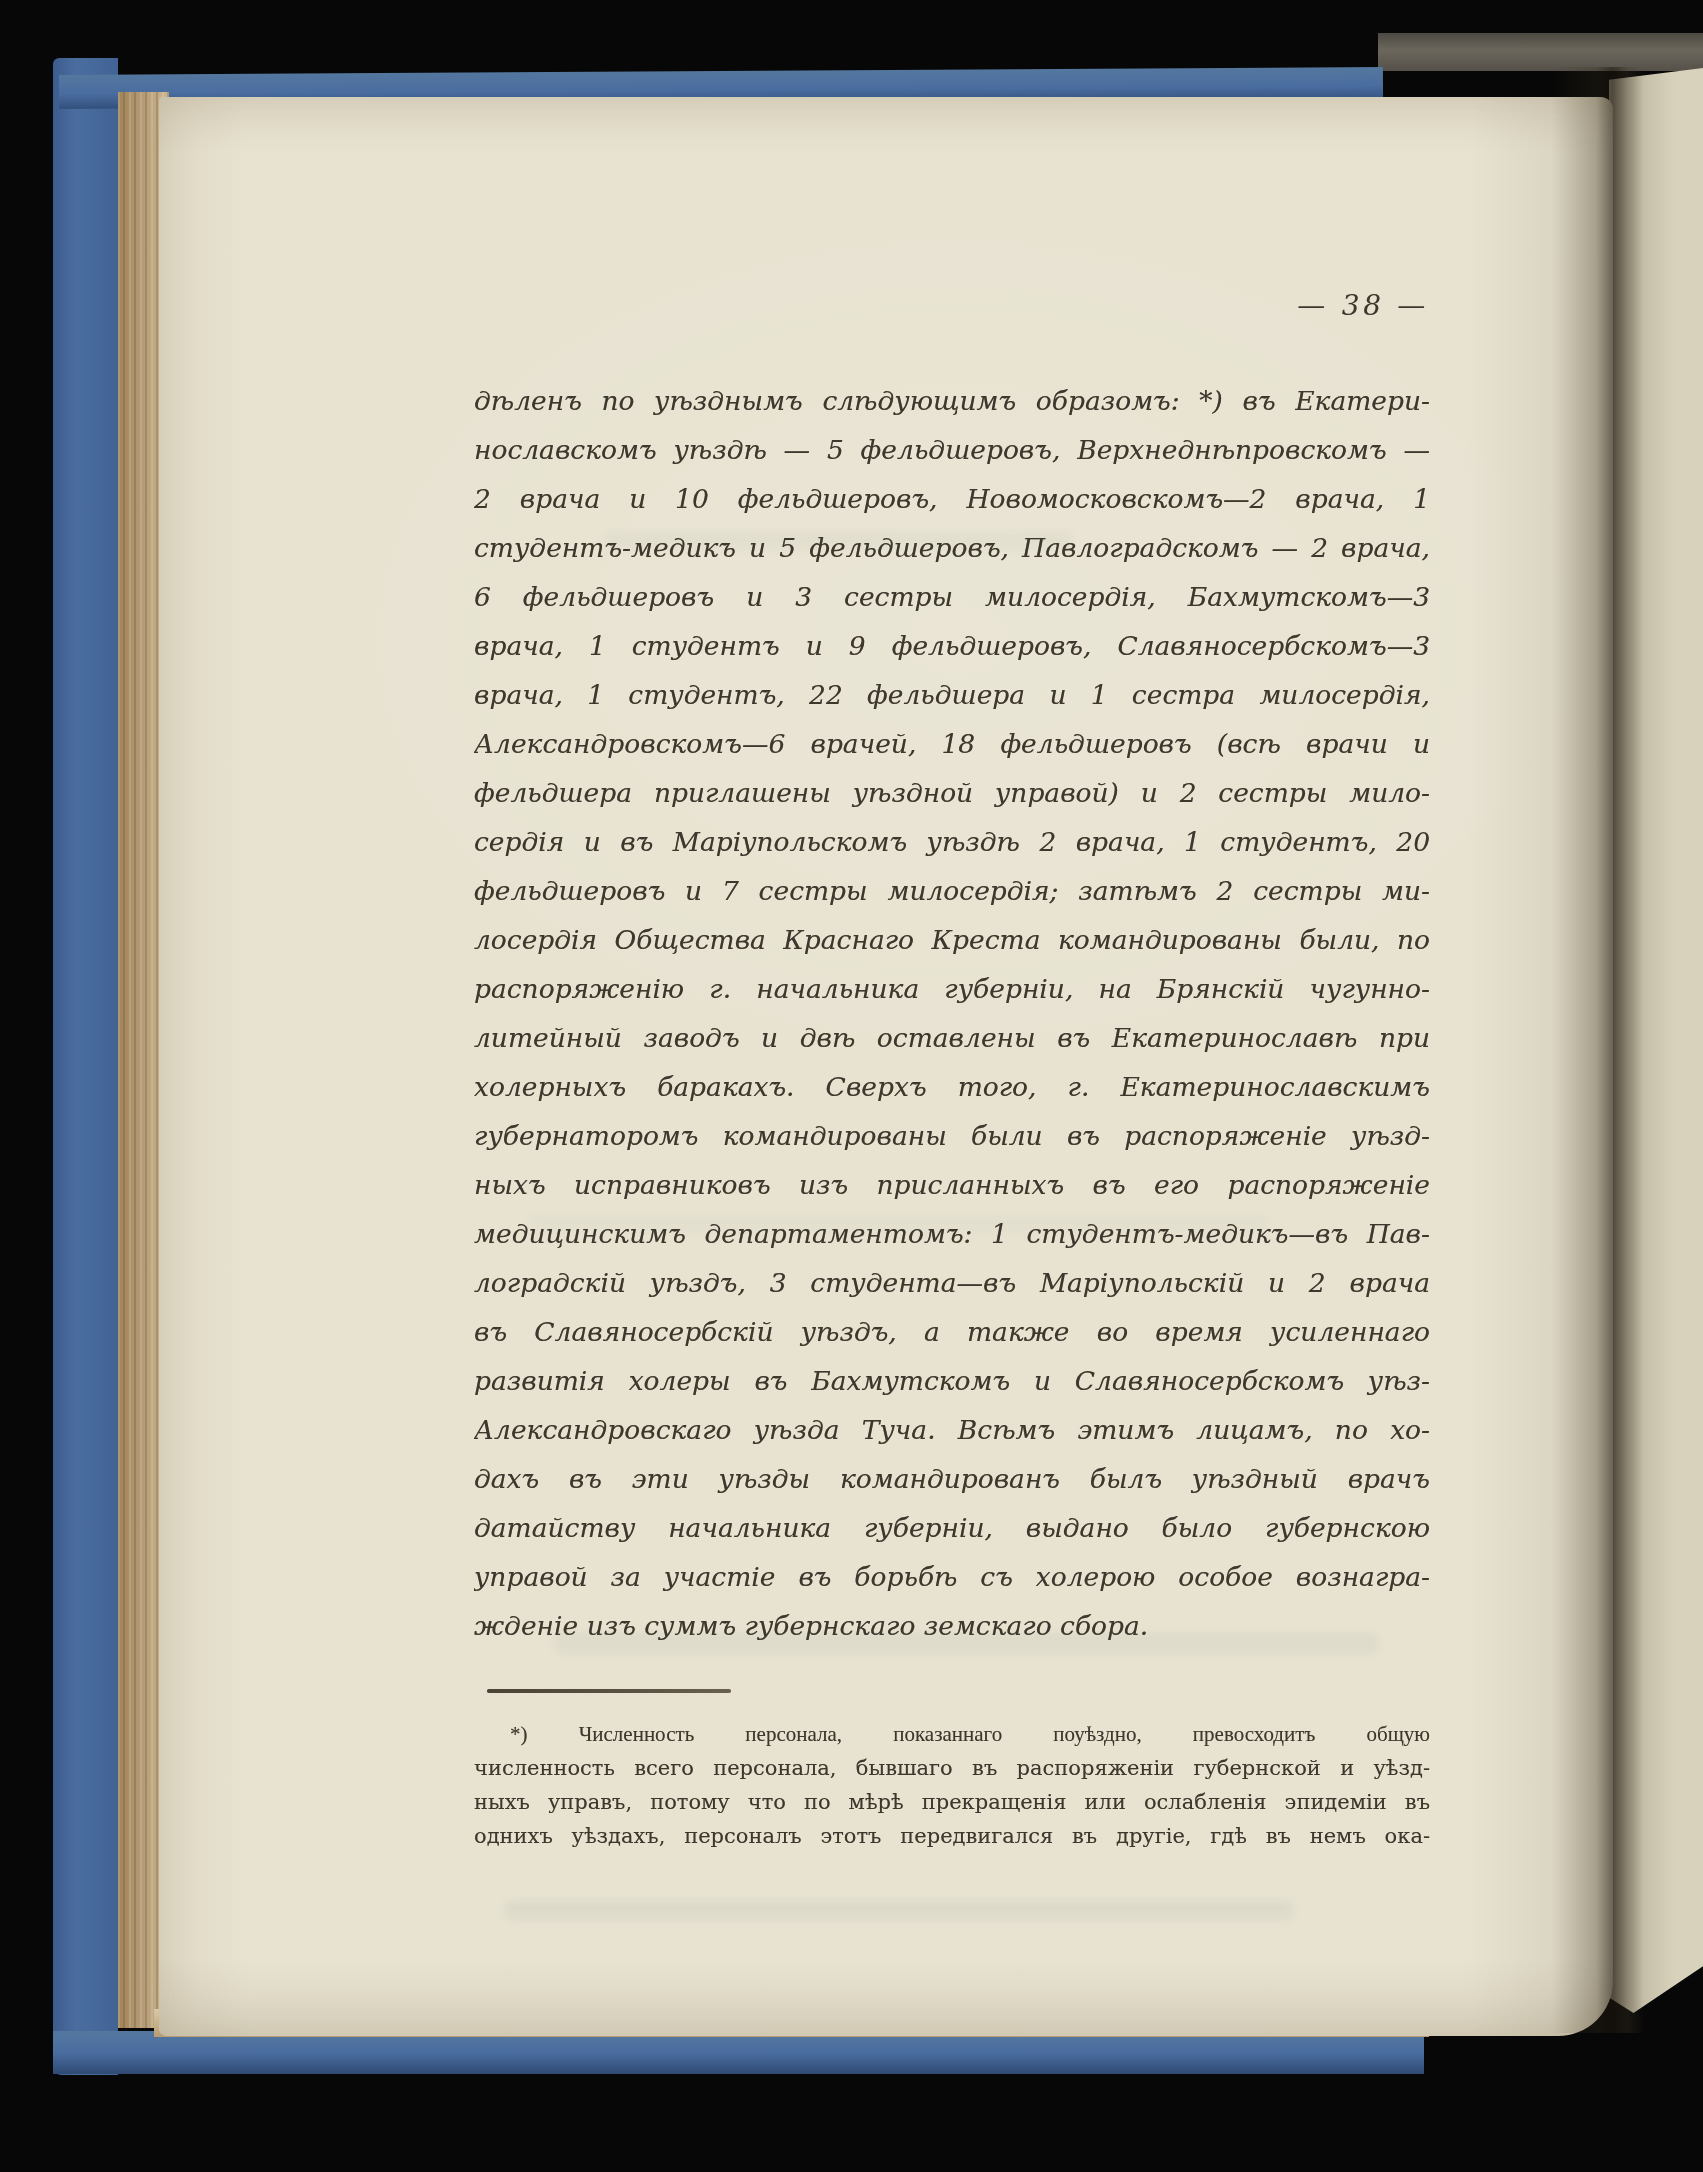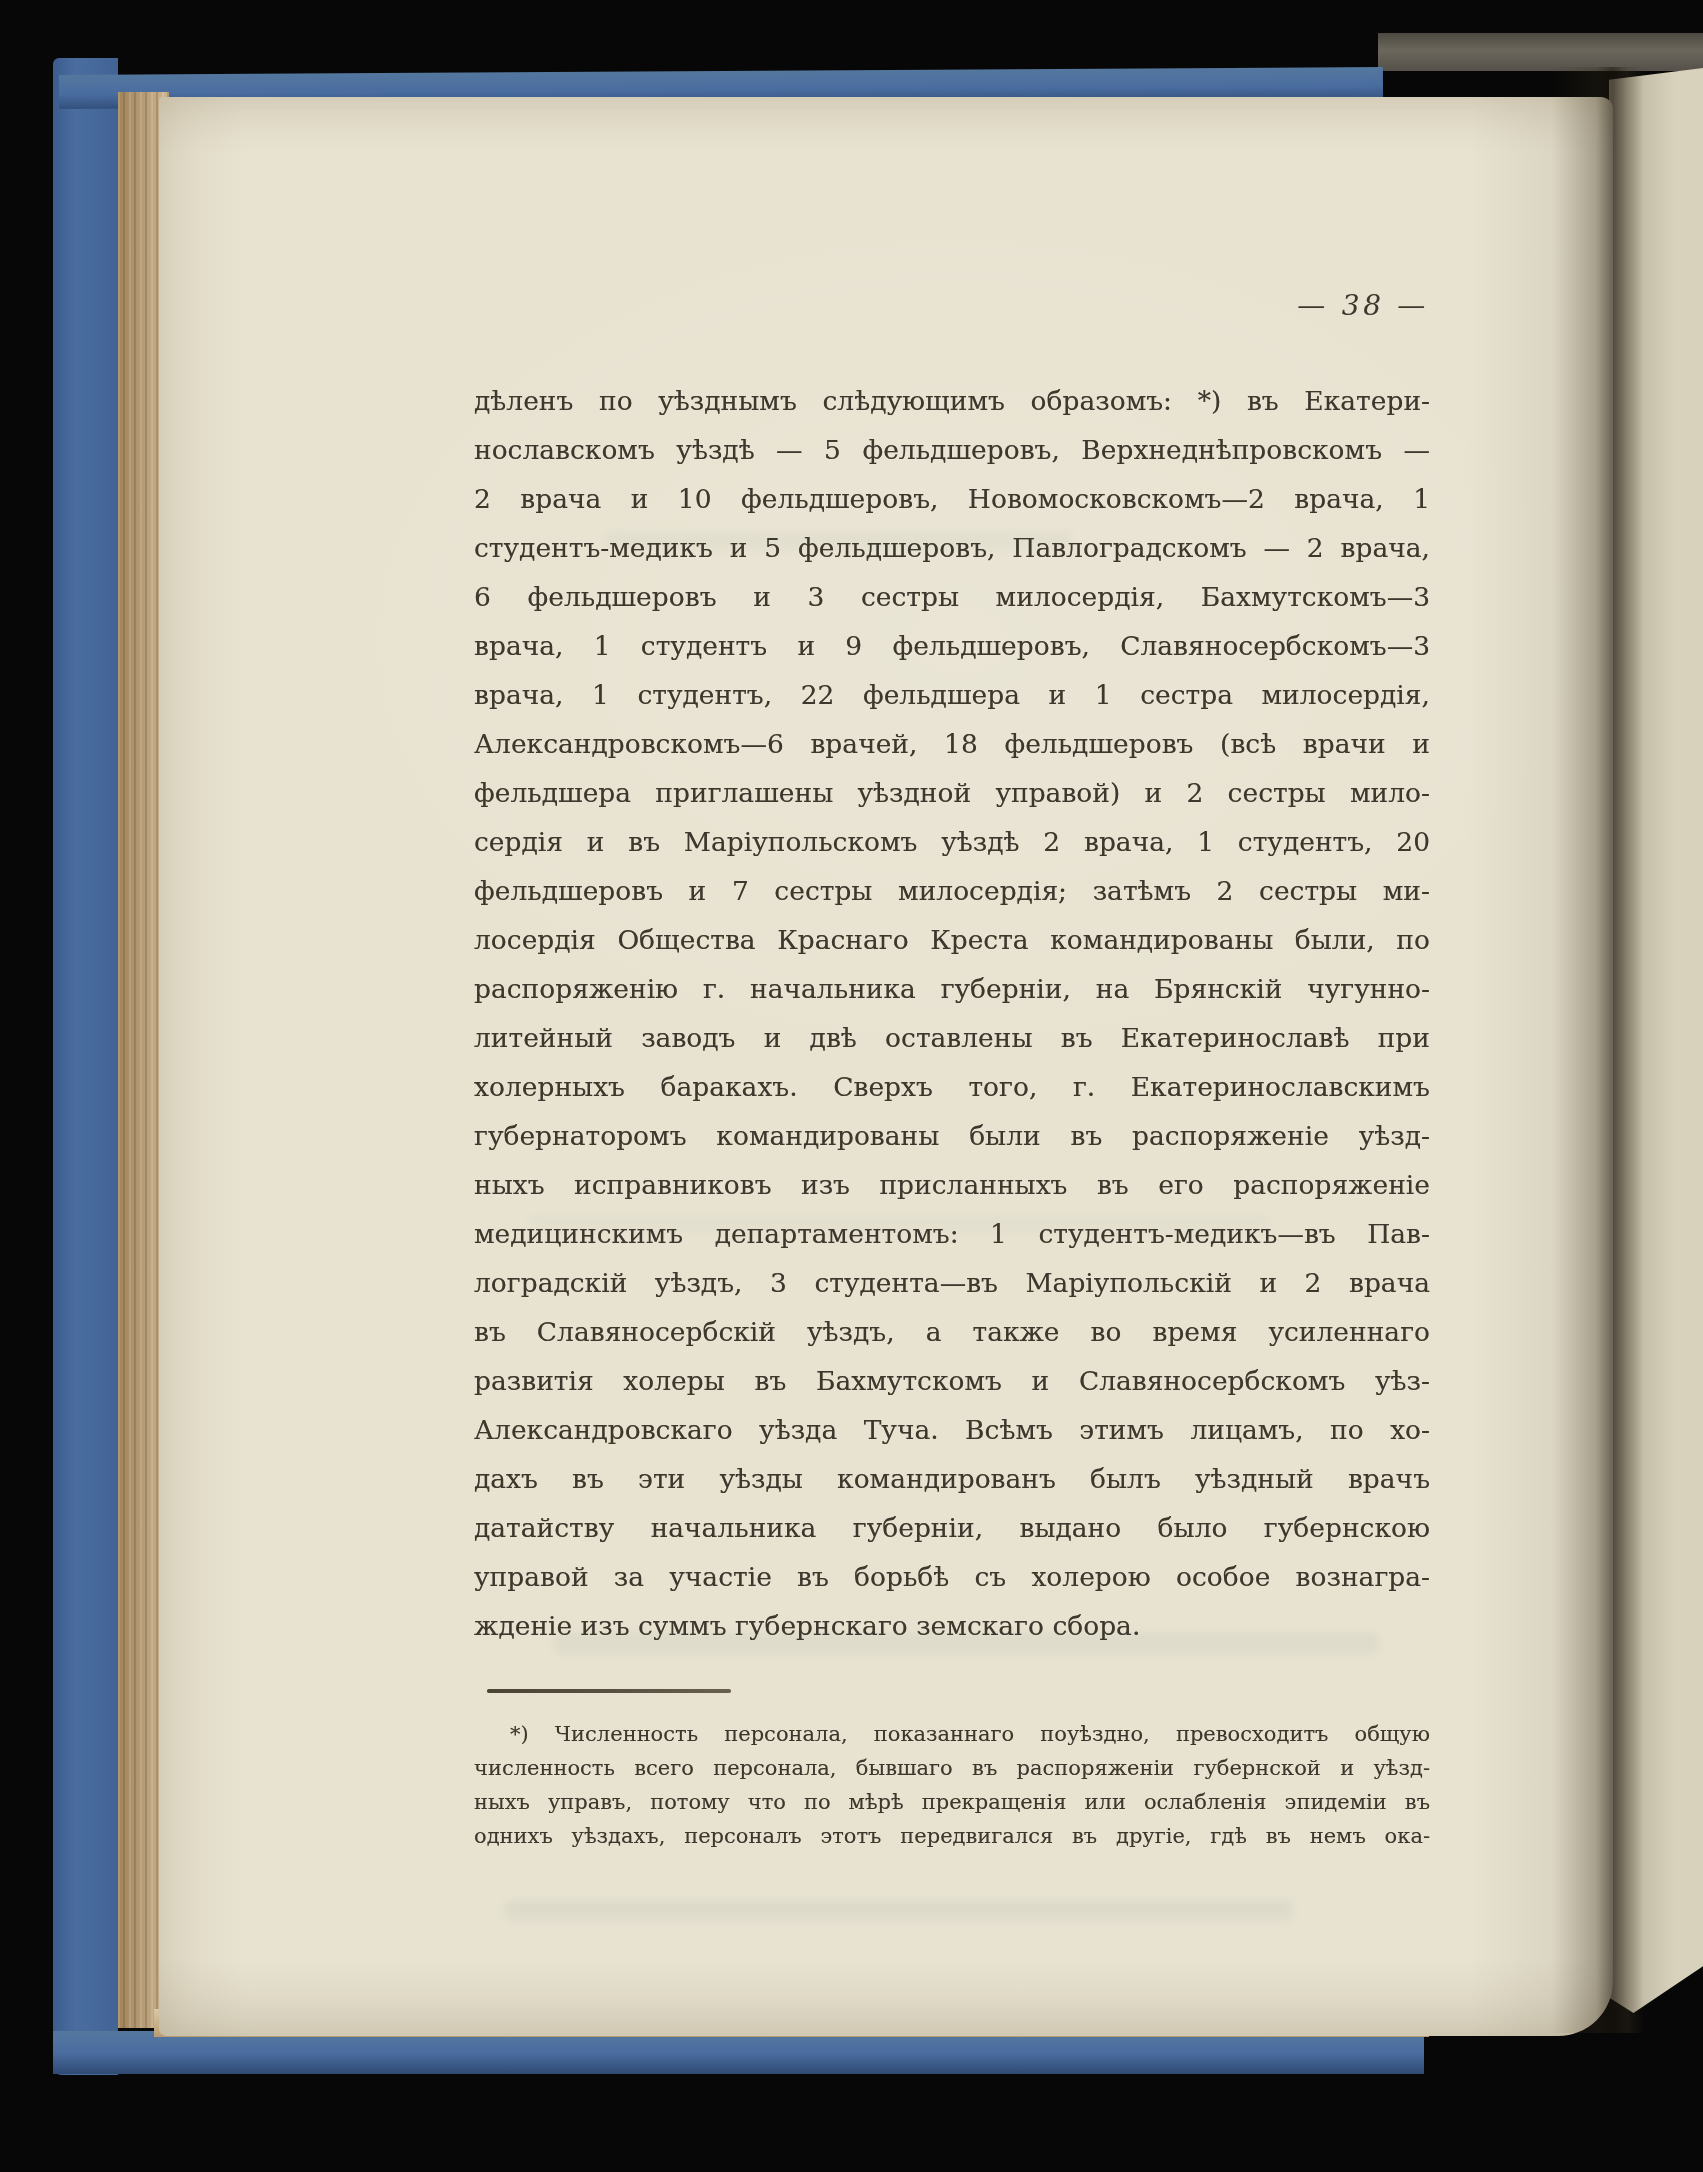--- a/index.html
+++ b/index.html
@@ -80,21 +80,21 @@
   .page-number{
     left:474px;top:289px;width:955px;
     text-align:right;
     font-size:28px;color:var(--ink,#3d372d);
     letter-spacing:3.7px;
     z-index:5;
     font-style:italic;
   }
   .body-text{
     left:474px;top:376px;width:956px;
-    z-index:5;color:var(--ink,#3d372d);
+    z-index:5;color:var(--ink,#3d372d);font-style:italic;
   }
   .bl{
     height:49px;line-height:49px;font-size:26.5px;
     text-align:justify;text-align-last:justify;
     overflow:hidden;white-space:normal;
     text-shadow:0 0 0.6px rgba(64,54,40,.45);
   }
   .bl.last{text-align-last:left;}
   .footnote-rule{
     left:487px;top:1689px;width:244px;height:3.7px;
@@ -104,21 +104,21 @@
   .footnote{
     left:474px;top:1717px;width:956px;
     z-index:5;color:var(--ink,#3d372d);
   }
   .fl{
     height:34px;line-height:34px;font-size:21px;
     text-align:justify;text-align-last:justify;
     overflow:hidden;
     text-shadow:0 0 0.6px rgba(64,54,40,.4);
   }
-  .fl.indent{text-indent:36px;}
+  .fl.indent{text-indent:36px;font-family:Liberation Serif, serif;}
   .fl.last{text-align-last:left;}
 
   
   .ghost{
     background:linear-gradient(180deg,rgba(90,110,120,.5),rgba(90,110,120,.25));
     filter:blur(4.3px);border-radius:5px;
     z-index:4;pointer-events:none;
   }
   .g1{left:554px;top:1633px;width:825px;height:23.4px;opacity:.16;}
   .g2{left:505px;top:1901px;width:788px;height:21px;opacity:.18;}

